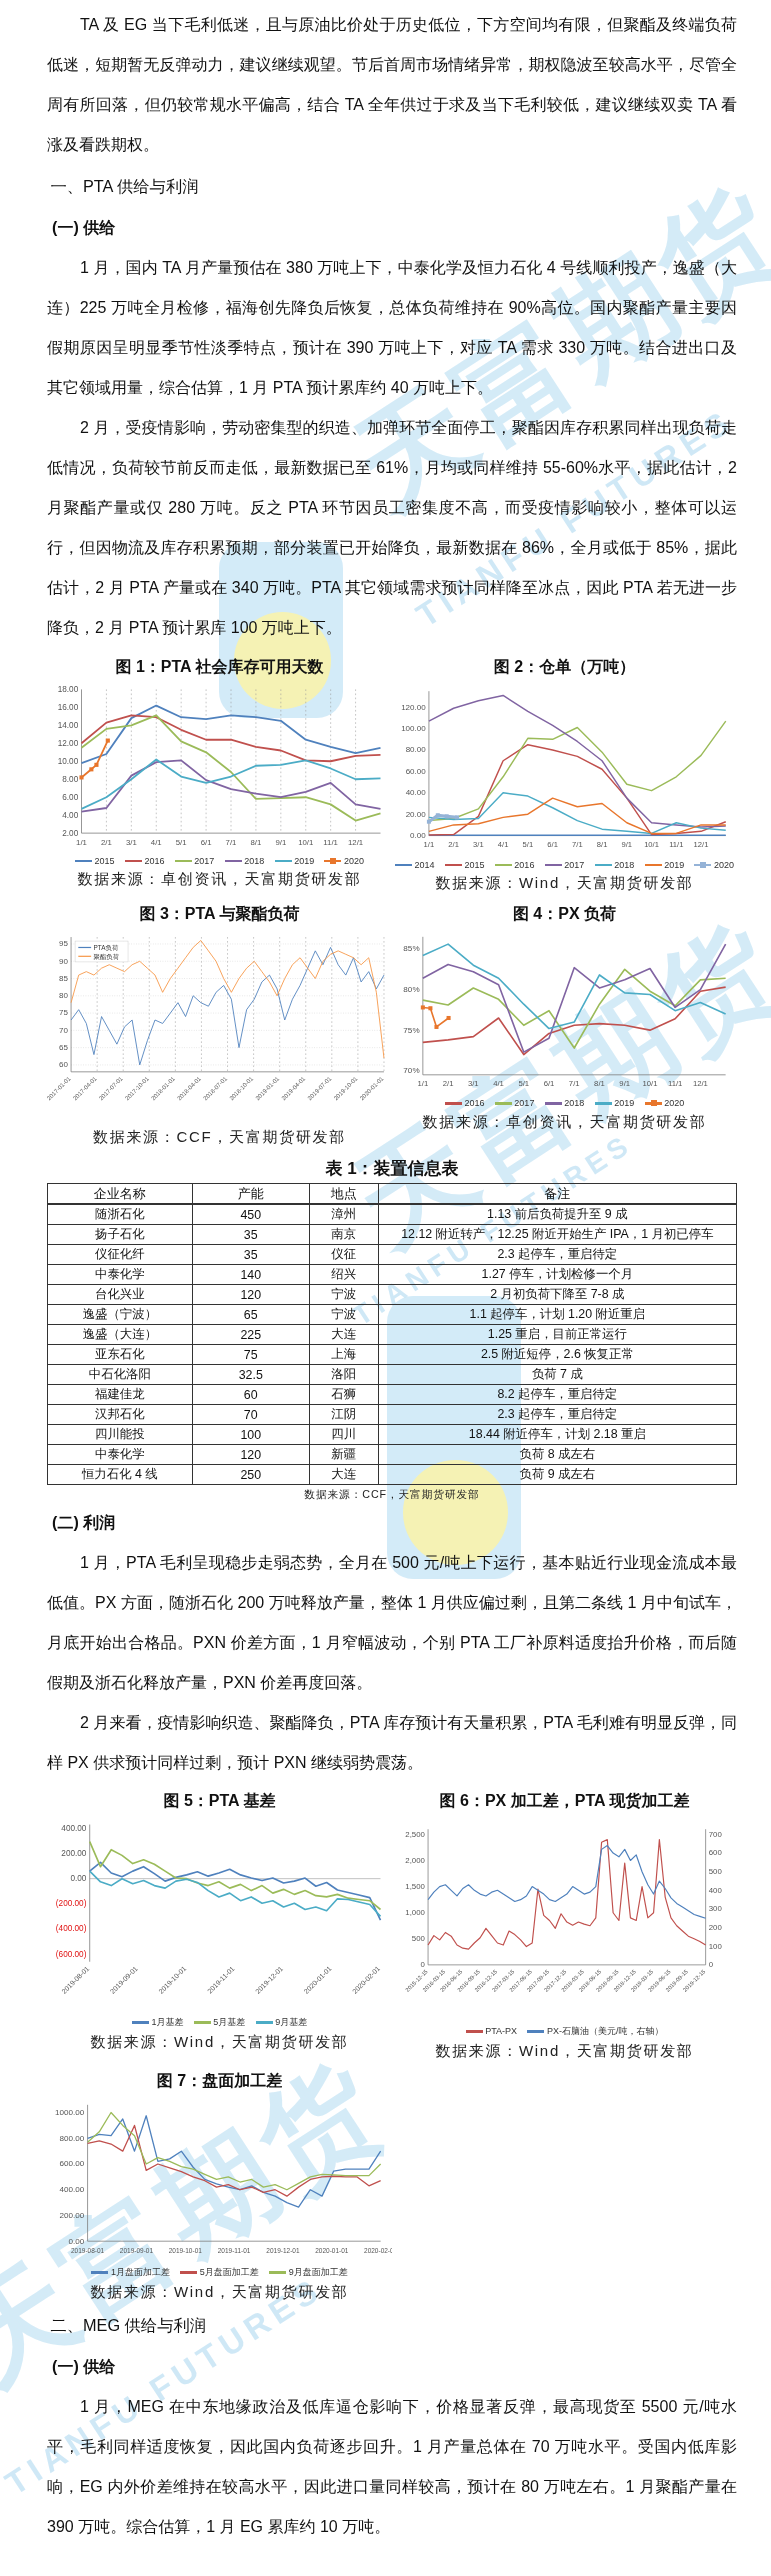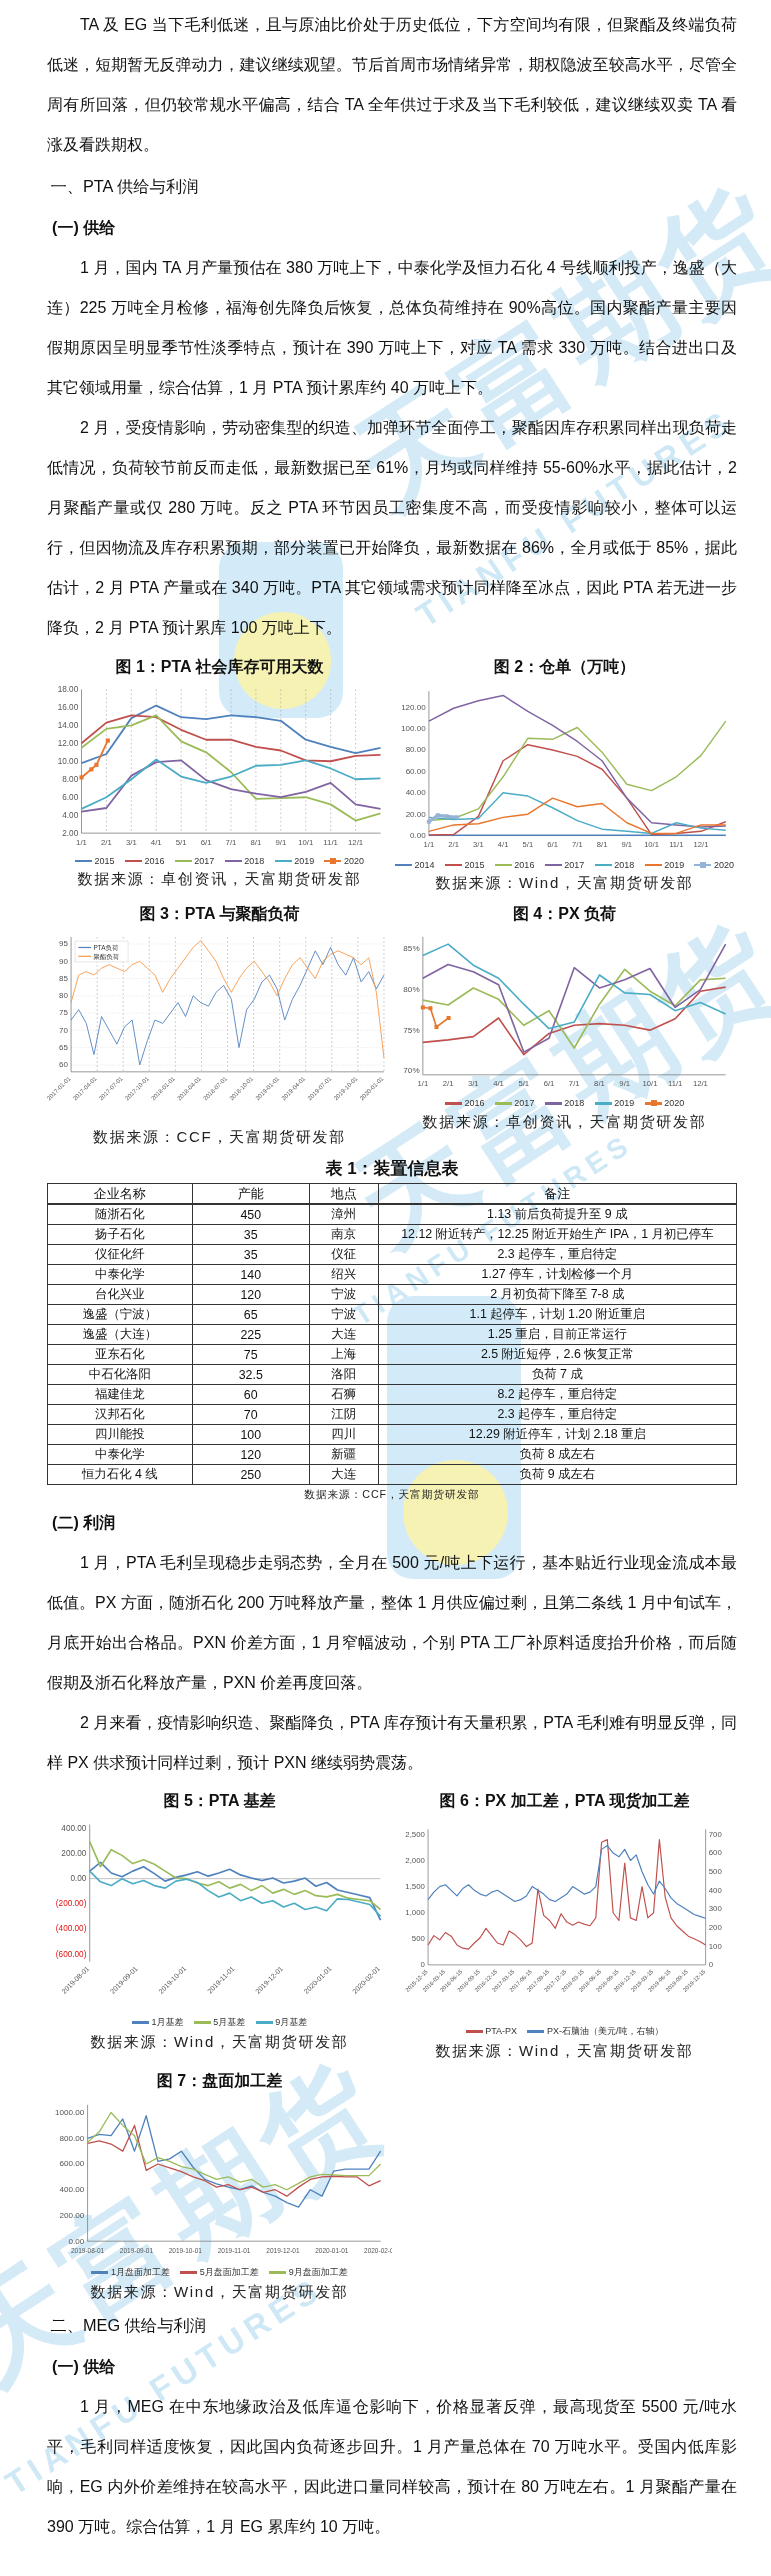--- a/index.html
+++ b/index.html
@@ -371,21 +371,21 @@
           <tr>
             <td>汉邦石化</td>
             <td>70</td>
             <td>江阴</td>
             <td>2.3 起停车，重启待定</td>
           </tr>
           <tr>
             <td>四川能投</td>
             <td>100</td>
             <td>四川</td>
-            <td>12.29 附近停车，计划 2.18 重启</td>
+            <td>18.44 附近停车，计划 2.18 重启</td>
           </tr>
           <tr>
             <td>中泰化学</td>
             <td>120</td>
             <td>新疆</td>
             <td>负荷 8 成左右</td>
           </tr>
           <tr>
             <td>恒力石化 4 线</td>
             <td>250</td>

